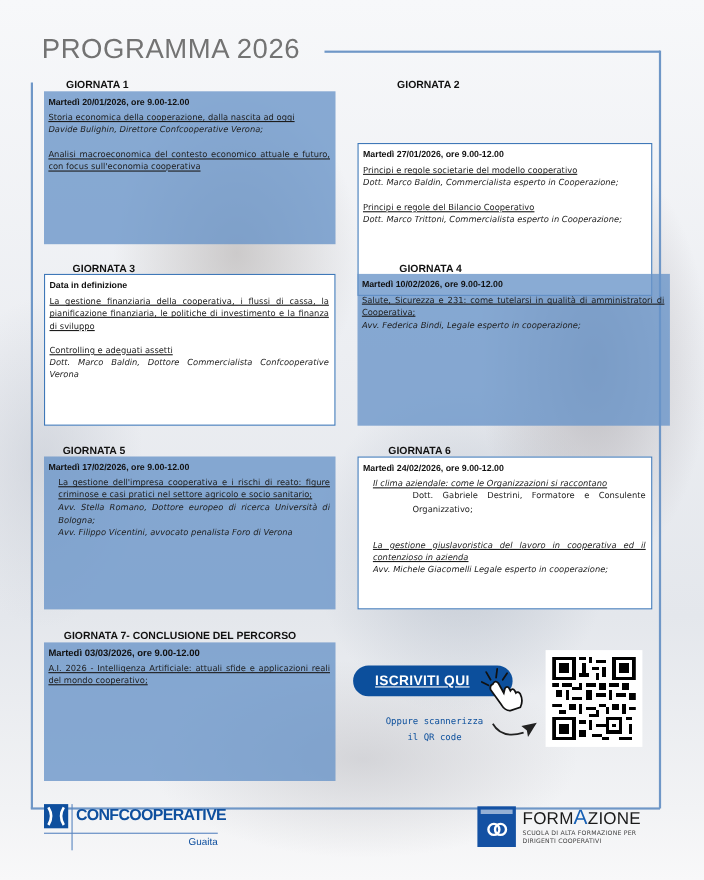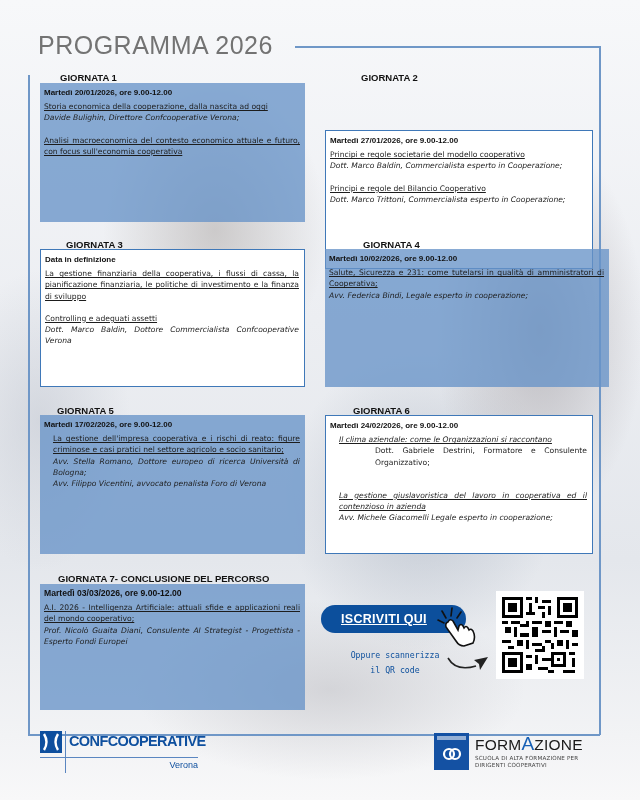--- a/index.html
+++ b/index.html
@@ -183,21 +183,20 @@
     <div class="topic italic">La gestione giuslavoristica del lavoro in cooperativa ed il contenzioso in azienda</div>
     <div class="speaker">Avv. Michele Giacomelli Legale esperto in cooperazione;</div>
   </div>
 </section>
 
 <div class="day-heading" style="left:58px; top:573px;">GIORNATA 7- CONCLUSIONE DEL PERCORSO</div>
 <section class="day-box blue" style="left:40px; top:584px; width:265px; height:126px;">
   <div class="day-date" style="font-size:8.6px;">Martedì 03/03/2026, ore 9.00-12.00</div>
   <div class="session">
     <div class="topic">A.I. 2026 - Intelligenza Artificiale: attuali sfide e applicazioni reali del mondo cooperativo;</div>
-    <div class="speaker">Prof. Nicolò Guaita Diani, Consulente AI Strategist - Progettista - Esperto Fondi Europei</div>
   </div>
 </section>
 
 <a class="cta-button">
   <span>ISCRIVITI QUI</span>
 </a>
 <svg class="hand-icon" viewBox="0 0 48 42">
   <g stroke="#111" stroke-width="1.6" fill="none" stroke-linecap="round">
     <line x1="6" y1="14" x2="12" y2="17"></line>
     <line x1="10" y1="5" x2="14" y2="12"></line>
@@ -276,21 +275,21 @@
 
 <div class="logo-conf">
   <div class="mark">
     <svg viewBox="0 0 22 22" width="22" height="22">
       <path d="M4 3 Q9 11 4 19 M18 3 Q13 11 18 19" stroke="#fff" stroke-width="2.4" fill="none"></path>
     </svg>
   </div>
   <div class="vline"></div>
   <div class="hline"></div>
   <div class="name">CONFCOOPERATIVE</div>
-  <div class="city">Verona</div>
+  <div class="city">Guaita</div>
 </div>
 
 <div class="logo-form">
   <div class="mark">
     <div class="mark-top"></div>
     <svg class="mark-rings" viewBox="0 0 20 14">
       <circle cx="7" cy="7" r="5" stroke="#fff" stroke-width="2.2" fill="none"></circle>
       <circle cx="13" cy="7" r="5" stroke="#fff" stroke-width="2.2" fill="none"></circle>
     </svg>
   </div>

